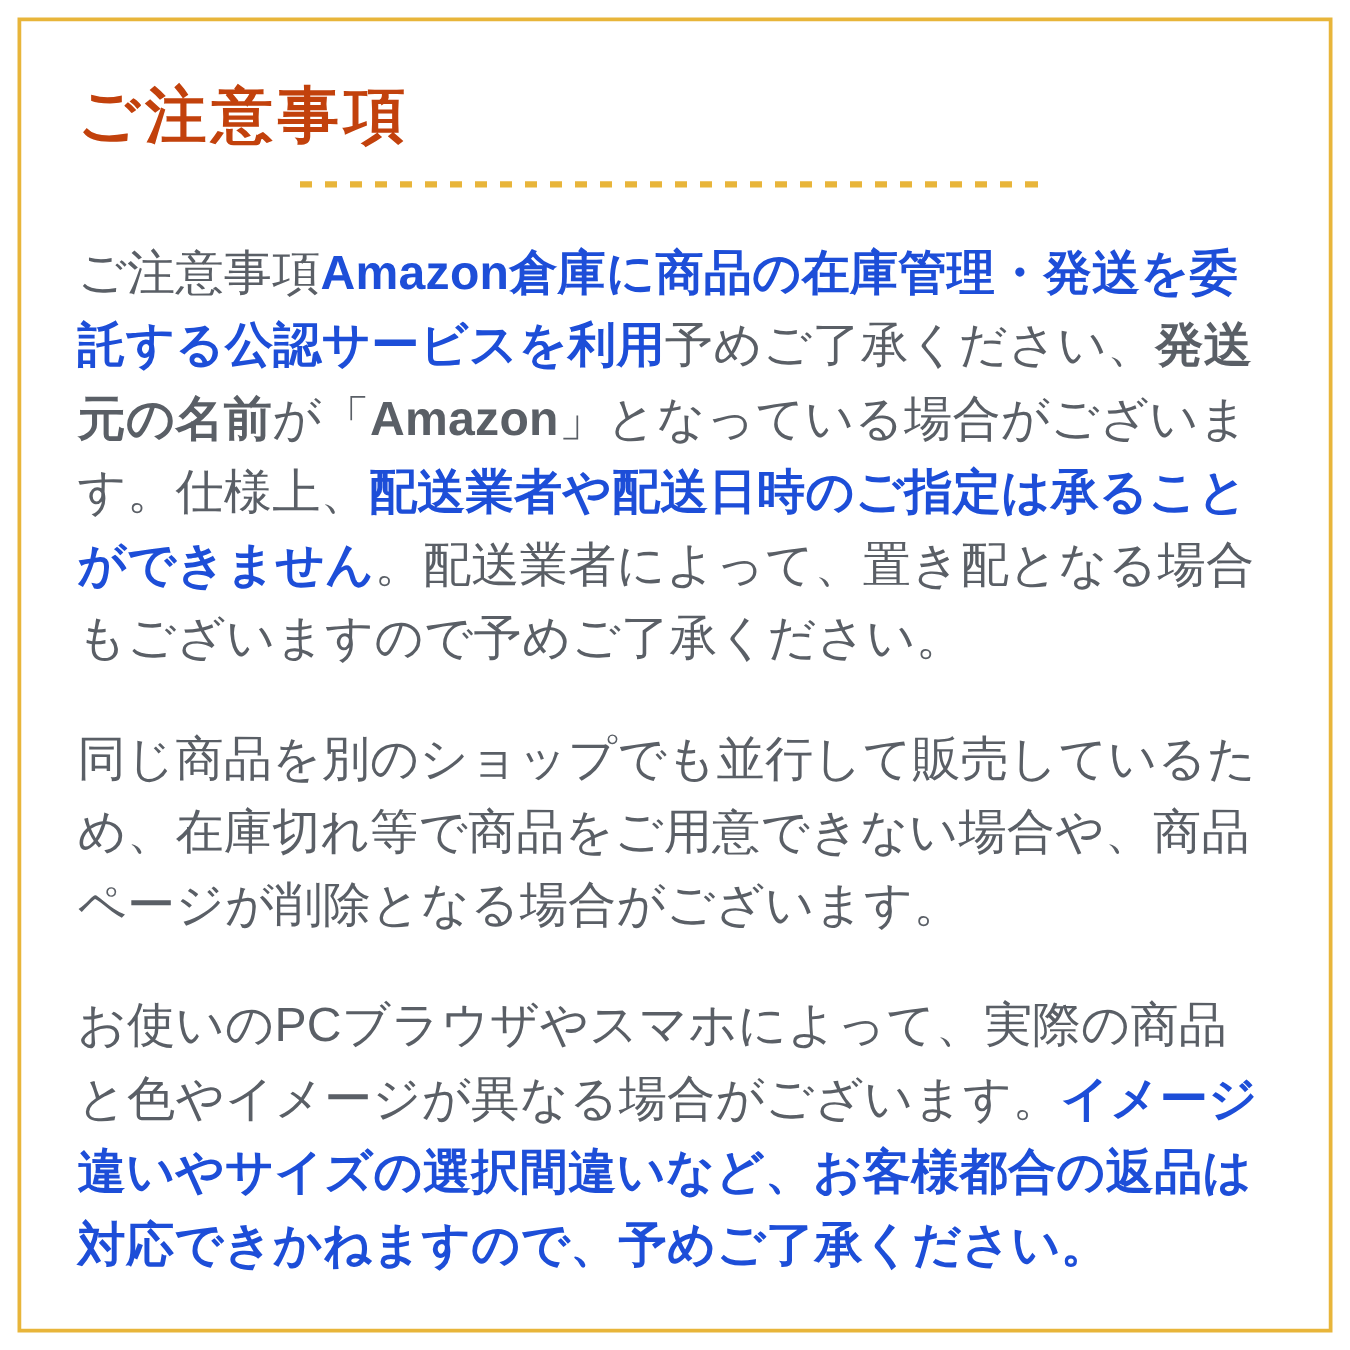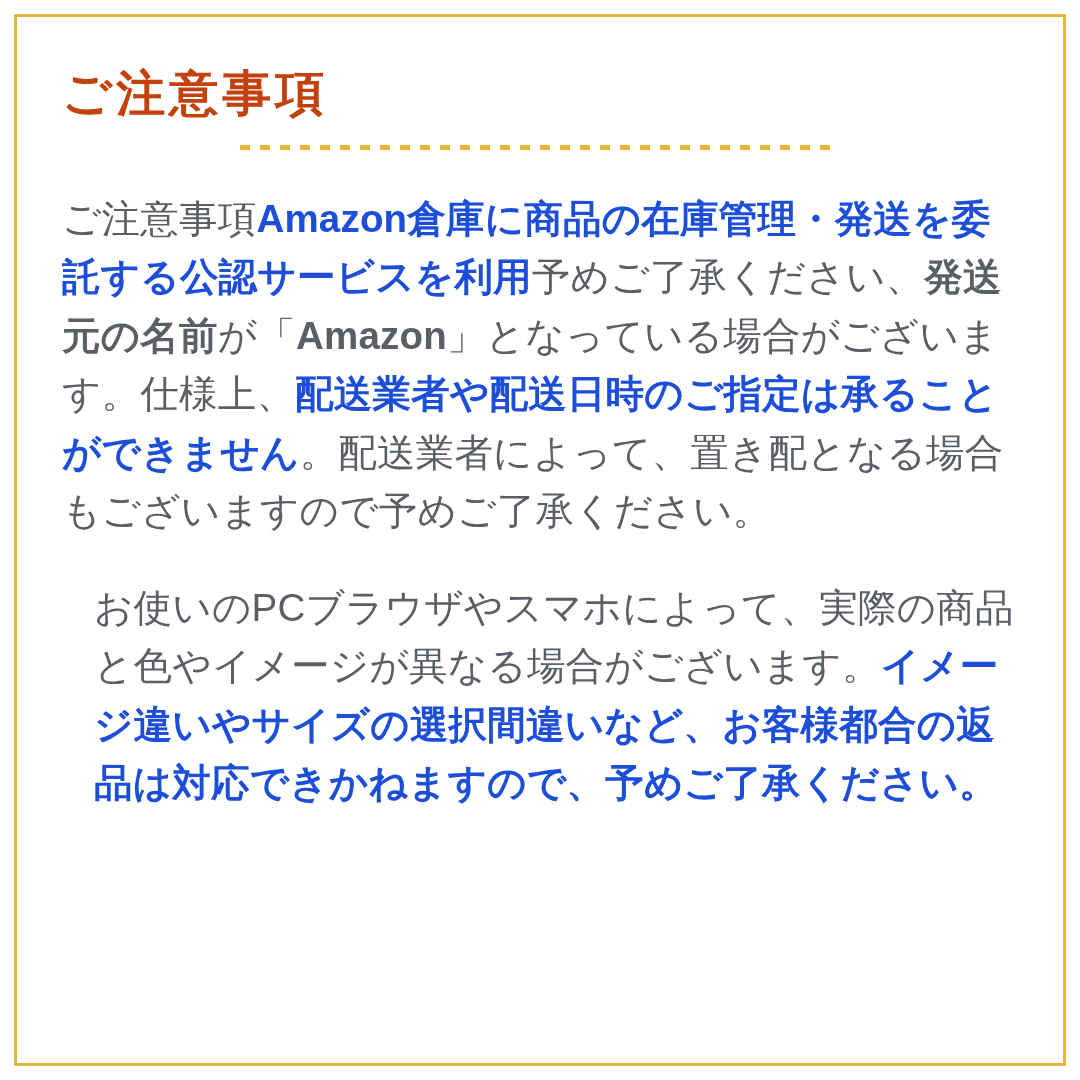--- a/index.html
+++ b/index.html
@@ -65,21 +65,20 @@
     line-height: 1.52;
     color: #5a5f66;
     letter-spacing: 0.2px;
     text-align: left;
   }
   .para {
     margin: 0 0 38px 0;
   }
   .para:last-child {
     margin-bottom: 0;
-    margin-left: 32px;
   }
   .hl {
     color: #1d4ed8;
     font-weight: bold;
   }
   .gray-b {
     color: #5a5f66;
     font-weight: bold;
   }
 </style>
@@ -88,16 +87,17 @@
 
 <div class="page">
   <div class="frame"></div>
 
   <div class="content">
     <div class="title">ご注意事項</div>
     <div class="divider"></div>
 
     <div class="body-block">
       <p class="para"><span>ご注意事項</span><span class="hl">Amazon倉庫に商品の在庫管理・発送を委託する公認サービスを利用</span><span>予めご了承ください、</span><span class="gray-b">発送元の名前</span><span>が「</span><span class="gray-b">Amazon</span><span>」となっている場合がございます。仕様上、</span><span class="hl">配送業者や配送日時のご指定は承ることができません</span><span>。配送業者によって、置き配となる場合もございますので予めご了承ください。</span></p>
+      <p class="para"><span>同じ商品を別のショップでも並行して販売しているため、在庫切れ等で商品をご用意できない場合や、商品ページが削除となる場合がございます。</span></p>
       <p class="para"><span>お使いのPCブラウザやスマホによって、実際の商品と色やイメージが異なる場合がございます。</span><span class="hl">イメージ違いやサイズの選択間違いなど、お客様都合の返品は対応できかねますので、予めご了承ください。</span></p>
     </div>
   </div>
 </div>
 
 </body></html>

